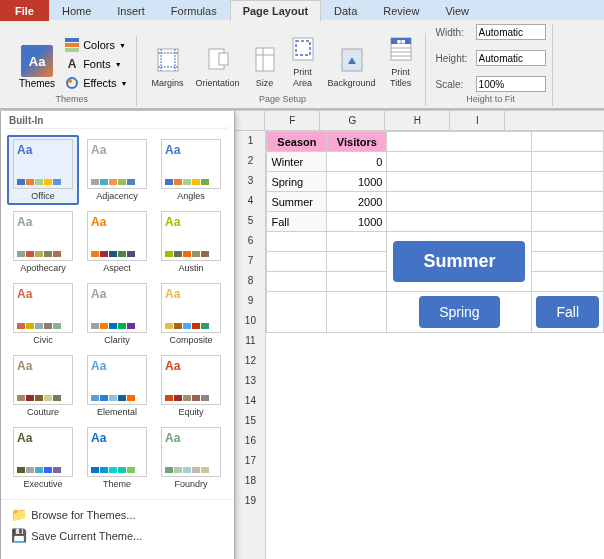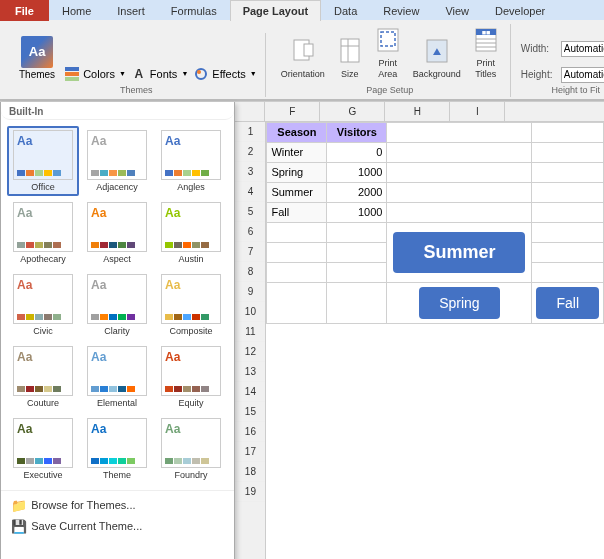--- a/index.html
+++ b/index.html
@@ -28,21 +28,21 @@
 
     
     .themes-big-btn {
       display: flex; flex-direction: column; align-items: center; cursor: pointer;
       padding: 2px 4px; border: 1px solid transparent; border-radius: 2px;
     }
     .themes-icon { width: 32px; height: 32px; background: #4472c4; display: flex; align-items: center; justify-content: center; color: white; font-size: 14px; font-weight: bold; border-radius: 2px; }
     .themes-label { font-size: 10px; margin-top: 1px; }
 
     
-    .ribbon-small-group { display: flex; flex-direction: row; gap: 1px; }
+    .ribbon-small-group { display: flex; flex-direction: column; gap: 1px; }
     .ribbon-small-item { display: flex; align-items: center; gap: 3px; cursor: pointer; padding: 1px 2px; border-radius: 2px; }
     .ribbon-small-icon { width: 16px; height: 16px; display: flex; align-items: center; justify-content: center; font-size: 10px; }
     .ribbon-small-label { font-size: 11px; }
 
     
     .ribbon-icon-btn {
       display: flex; flex-direction: column; align-items: center; cursor: pointer;
       padding: 2px 4px; border: 1px solid transparent; border-radius: 2px; min-width: 36px;
     }
     .ribbon-icon-btn .icon { font-size: 20px; }
@@ -84,21 +84,21 @@
     .dropdown-link { display: flex; align-items: center; gap: 4px; padding: 3px 2px; cursor: pointer; color: #333; font-size: 11px; }
 
     
     .spreadsheet { flex: 1; background: white; position: relative; }
     .ss-header { display: flex; height: 20px; background: #f0f0f0; border-bottom: 1px solid #ccc; }
     .ss-corner { width: 30px; border-right: 1px solid #ccc; }
     .ss-col-header { display: flex; align-items: center; justify-content: center; font-size: 10px; color: #333; border-right: 1px solid #ccc; }
     .ss-row-nums { display: flex; flex-direction: column; background: #f0f0f0; border-right: 1px solid #ccc; }
     .ss-row-num { height: 20px; width: 30px; display: flex; align-items: center; justify-content: center; font-size: 10px; color: #333; border-bottom: 1px solid #eee; }
     .ss-cell { height: 20px; border: 1px solid #d0d0d0; padding: 0 4px; font-size: 11px; white-space: nowrap; min-width: 60px; }
-    .ss-cell.header-cell { background: #c4b5fd; font-weight: bold; text-align: center; }
+    .ss-cell.header-cell { background: #f9a8d4; font-weight: bold; text-align: center; }
     .ss-cell.data-cell { text-align: right; }
     .ss-cell.label-cell { background: #f9f9f9; }
 
     
     .btn-summer {
       background: #4472c4; color: white; border: none; border-radius: 4px;
       padding: 10px 30px; font-size: 18px; cursor: pointer; font-weight: bold;
     }
     .btn-spring, .btn-fall {
       background: #4472c4; color: white; border: none; border-radius: 4px;
@@ -114,21 +114,20 @@
 <div class="ribbon">
   <div class="ribbon-tabs">
     <div class="ribbon-tab file">File</div>
     <div class="ribbon-tab">Home</div>
     <div class="ribbon-tab">Insert</div>
     <div class="ribbon-tab">Formulas</div>
     <div class="ribbon-tab active">Page Layout</div>
     <div class="ribbon-tab">Data</div>
     <div class="ribbon-tab">Review</div>
     <div class="ribbon-tab">View</div>
-    <div class="ribbon-tab">Developer</div>
   </div>
 
   <div class="ribbon-body">
 
     <div class="ribbon-group">
       <div class="ribbon-group-items">
         <div class="themes-big-btn">
           <div class="themes-icon" style="background:linear-gradient(135deg,#4472c4 40%,#ed7d31 100%);">
             <span style="font-size:13px;font-weight:bold;color:white;">Aa</span>
           </div>
@@ -161,20 +160,32 @@
             <span class="ribbon-small-label">Effects</span>
             <span style="font-size:7px;margin-left:1px;">▼</span>
           </div>
         </div>
       </div>
       <div class="ribbon-group-label">Themes</div>
     </div>
 
     <div class="ribbon-group">
       <div class="ribbon-group-items">
+        <div class="ribbon-icon-btn">
+          <div class="icon">
+            <svg width="24" height="26">
+                <rect x="2" y="2" width="20" height="22" fill="white" stroke="#aaa" stroke-width="1"></rect>
+                <line x1="5" y1="2" x2="5" y2="24" stroke="#4472c4" stroke-width="1" stroke-dasharray="2,1"></line>
+                <line x1="19" y1="2" x2="19" y2="24" stroke="#4472c4" stroke-width="1" stroke-dasharray="2,1"></line>
+                <line x1="2" y1="6" x2="22" y2="6" stroke="#4472c4" stroke-width="1" stroke-dasharray="2,1"></line>
+                <line x1="2" y1="20" x2="22" y2="20" stroke="#4472c4" stroke-width="1" stroke-dasharray="2,1"></line>
+              </svg>
+          </div>
+          <div class="lbl">Margins</div>
+        </div>
         <div class="ribbon-icon-btn">
           <div class="icon">
             <svg width="24" height="26">
                 <rect x="3" y="2" width="15" height="20" fill="white" stroke="#aaa"></rect>
                 <rect x="13" y="6" width="9" height="12" fill="white" stroke="#aaa"></rect>
               </svg>
           </div>
           <div class="lbl">Orientation</div>
         </div>
         <div class="ribbon-icon-btn">
@@ -224,20 +235,24 @@
 
     <div class="ribbon-group">
       <div class="scale-group">
         <div class="scale-row">
           <span class="scale-label">Width:</span>
           <input class="scale-input" value="Automatic" style="">
         </div>
         <div class="scale-row">
           <span class="scale-label">Height:</span>
           <input class="scale-input" value="Automatic" style="">
+        </div>
+        <div class="scale-row">
+          <span class="scale-label">Scale:</span>
+          <input class="scale-input" value="100%" style="">
         </div>
       </div>
       <div class="ribbon-group-label">Height to Fit</div>
     </div>
   </div>
 </div>
 
 <div class="main">
 
   <div class="dropdown-panel">

